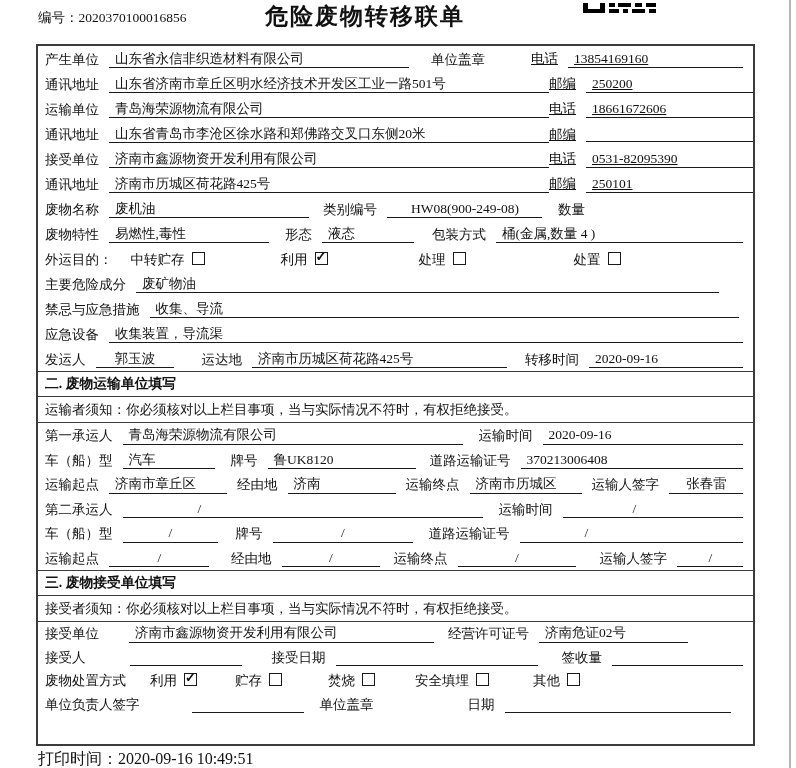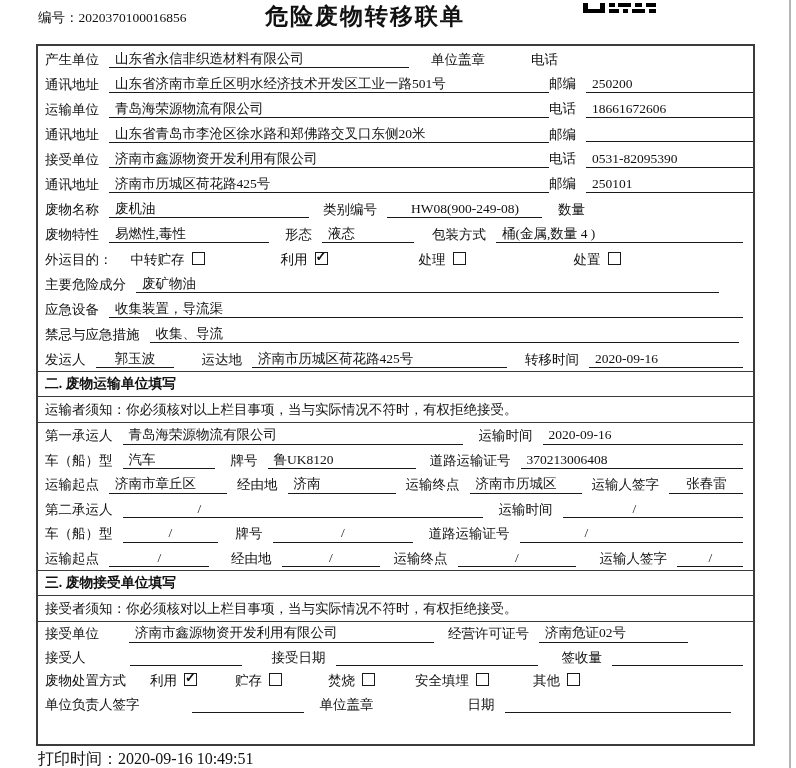--- a/index.html
+++ b/index.html
@@ -19,21 +19,21 @@
   .sec-h{height:24px;border-bottom:1.6px solid #3c3c3c;display:flex;align-items:center;padding-left:7px;font-weight:bold;font-size:13.8px;box-sizing:content-box;}
   .sec-h.bt{border-top:1.6px solid #3c3c3c;}
   .note{height:25px;border-bottom:1.6px solid #3c3c3c;display:flex;align-items:center;padding-left:7px;font-size:13.5px;}
   .row{display:flex;align-items:flex-end;height:25px;box-sizing:border-box;padding:0 10px 3px 7px;font-size:13.5px;line-height:1.2;}
   .sect2 .row{height:24.5px;}
   .sect3 .row{height:23.5px;}
   .lbl{flex:none;margin-right:10px;white-space:nowrap;}
   .v{flex:none;border-bottom:1.1px solid #1a1a1a;padding:0 5px 0 6px;white-space:nowrap;overflow:hidden;box-sizing:border-box;min-height:15px;}
   .grow{flex:1 1 auto;}
   .ctr{text-align:center;}
-  .rgroup{margin-left:auto;width:212px;display:flex;align-items:flex-start;flex:none;}
+  .rgroup{margin-left:auto;width:212px;display:flex;align-items:flex-start;flex:none;text-decoration:underline;}
   .rgroup .lbl{margin-right:10px;}
   .seal{flex:none;margin-left:22px;white-space:nowrap;}
 
   
   .opt{white-space:nowrap;flex:none;text-align:right;}
   .cb{display:inline-block;width:11px;height:11px;border:1.5px solid #1a1a1a;margin-left:7px;vertical-align:-1px;position:relative;}
   .cb.checked::after{content:"\2713";position:absolute;left:0px;top:-4px;font-size:13px;font-weight:bold;color:#111;}
 
   
   .print-time{position:absolute;left:38px;top:749px;font-size:16px;white-space:nowrap;}
@@ -65,20 +65,21 @@
   <div class="form">
 
     <div class="sect1">
 
       <div class="row">
         <span class="lbl">产生单位</span>
         <span class="v" style="width:300px">山东省永信非织造材料有限公司</span>
         <span class="seal">单位盖章</span>
         <span class="rgroup">
           <span class="lbl">电话</span>
+          <span class="v grow">13854169160</span>
         </span>
       </div>
 
       <div class="row">
         <span class="lbl">通讯地址</span>
         <span class="v" style="width:440px">山东省济南市章丘区明水经济技术开发区工业一路501号</span>
         <span class="rgroup">
           <span class="lbl">邮编</span>
           <span class="v grow">250200</span>
         </span>
@@ -144,27 +145,27 @@
         <span class="opt" style="margin-left:91px"><span>处理</span><span class="cb"></span></span>
         <span class="opt" style="margin-left:108px"><span>处置</span><span class="cb"></span></span>
       </div>
 
       <div class="row">
         <span class="lbl">主要危险成分</span>
         <span class="v grow" style="margin-right:24px">废矿物油</span>
       </div>
 
       <div class="row">
+        <span class="lbl">禁忌与应急措施</span>
+        <span class="v grow" style="margin-right:4px">收集、导流</span>
+      </div>
+
+      <div class="row">
         <span class="lbl">应急设备</span>
         <span class="v grow">收集装置，导流渠</span>
-      </div>
-
-      <div class="row">
-        <span class="lbl">禁忌与应急措施</span>
-        <span class="v grow" style="margin-right:4px">收集、导流</span>
       </div>
 
       <div class="row">
         <span class="lbl">发运人</span>
         <span class="v ctr" style="width:78px">郭玉波</span>
         <span class="lbl" style="margin-left:28px">运达地</span>
         <span class="v" style="width:255px">济南市历城区荷花路425号</span>
         <span class="lbl" style="margin-left:18px">转移时间</span>
         <span class="v grow">2020-09-16</span>
       </div>

